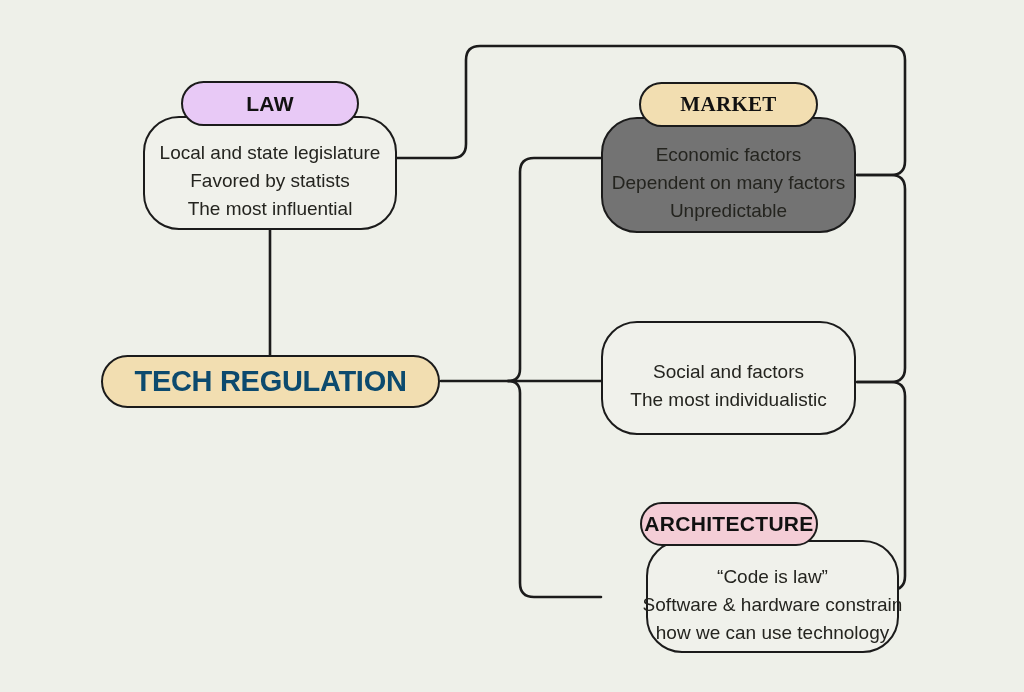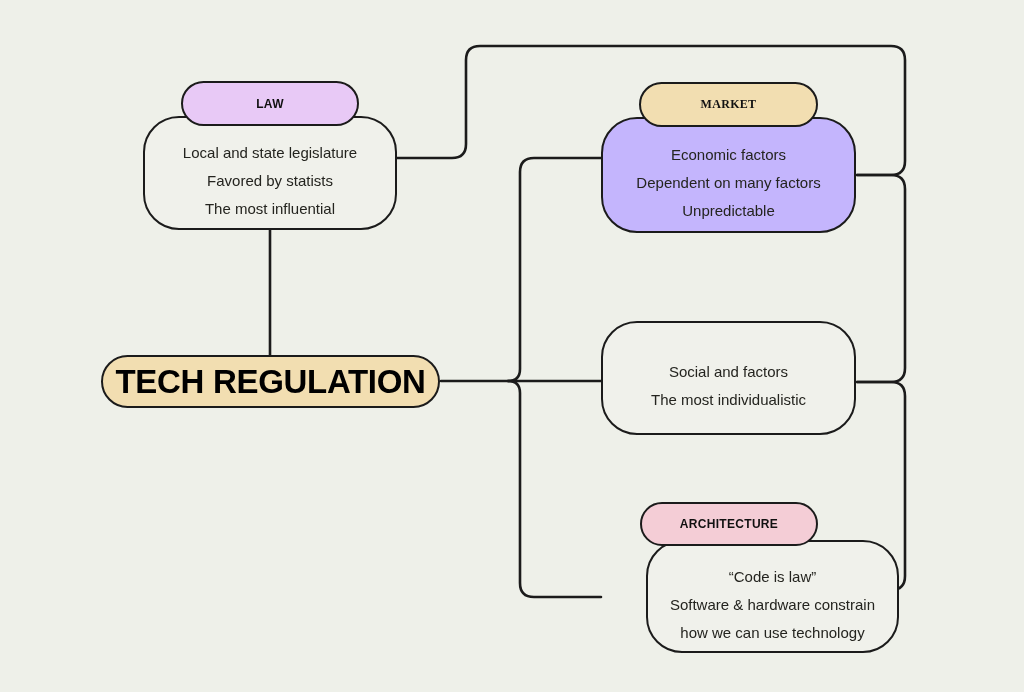--- a/index.html
+++ b/index.html
@@ -37,55 +37,55 @@
     z-index: 1;
     display: flex;
     flex-direction: column;
     justify-content: center;
     align-items: center;
     padding-top: 16px;
   }
   .node-line {
     display: block;
     line-height: 28px;
-    font-size: 15px;
+    font-size: 19px;
     color: #24241f;
     white-space: nowrap;
   }
   .node-pill {
     position: absolute;
     box-sizing: border-box;
     border: 2.6px solid #1b1b1b;
     border-radius: 999px;
     z-index: 2;
     display: flex;
     justify-content: center;
     align-items: center;
-    font-size: 12px;
+    font-size: 21px;
     font-weight: bold;
     letter-spacing: 0.3px;
     color: #111111;
   }
   .center-pill {
     position: absolute;
     left: 101px;
     top: 355px;
     width: 339px;
     height: 53px;
     box-sizing: border-box;
     border: 2.6px solid #1b1b1b;
     border-radius: 999px;
     z-index: 2;
     display: flex;
     justify-content: center;
     align-items: center;
-    font-size: 33px;
+    font-size: 29px;
     font-weight: bold;
     letter-spacing: -0.3px;
-    color: #000000;
+    color: #0c4a6e;
   }
   
   .law-body          { left: 143px; top: 116px; width: 254px; height: 114px; }
   .law-pill          { left: 181px; top: 81px;  width: 178px; height: 45px; }
   .market-body       { left: 601px; top: 117px; width: 255px; height: 116px; }
   .market-pill       { left: 639px; top: 82px;  width: 179px; height: 45px; font-family: Liberation Serif, serif; }
   .norms-body        { left: 601px; top: 321px; width: 255px; height: 114px; }
   .norms-pill        { left: 639px; top: 288px; width: 179px; height: 44px; }
   .architecture-body { left: 602px; top: 540px; width: 253px; height: 113px; margin-left: 44px; }
   .architecture-pill { left: 640px; top: 502px; width: 178px; height: 44px; }
@@ -107,21 +107,21 @@
 
   <div class="center-pill" style="background: rgb(242, 222, 177);">TECH REGULATION</div>
 
   <div class="node-body law-body" style="background: rgb(240, 241, 235);">
     <span class="node-line">Local and state legislature</span>
     <span class="node-line">Favored by statists</span>
     <span class="node-line">The most influential</span>
   </div>
   <div class="node-pill law-pill" style="background: rgb(232, 201, 246);">LAW</div>
 
-  <div class="node-body market-body" style="background: #c4b5fd;">
+  <div class="node-body market-body" style="background: #737373;">
     <span class="node-line">Economic factors</span>
     <span class="node-line">Dependent on many factors</span>
     <span class="node-line">Unpredictable</span>
   </div>
   <div class="node-pill market-pill" style="background: rgb(242, 222, 177);">MARKET</div>
 
   <div class="node-body norms-body" style="background: rgb(240, 241, 235);">
     <span class="node-line">Social and factors</span>
     <span class="node-line">The most individualistic</span>
   </div>

